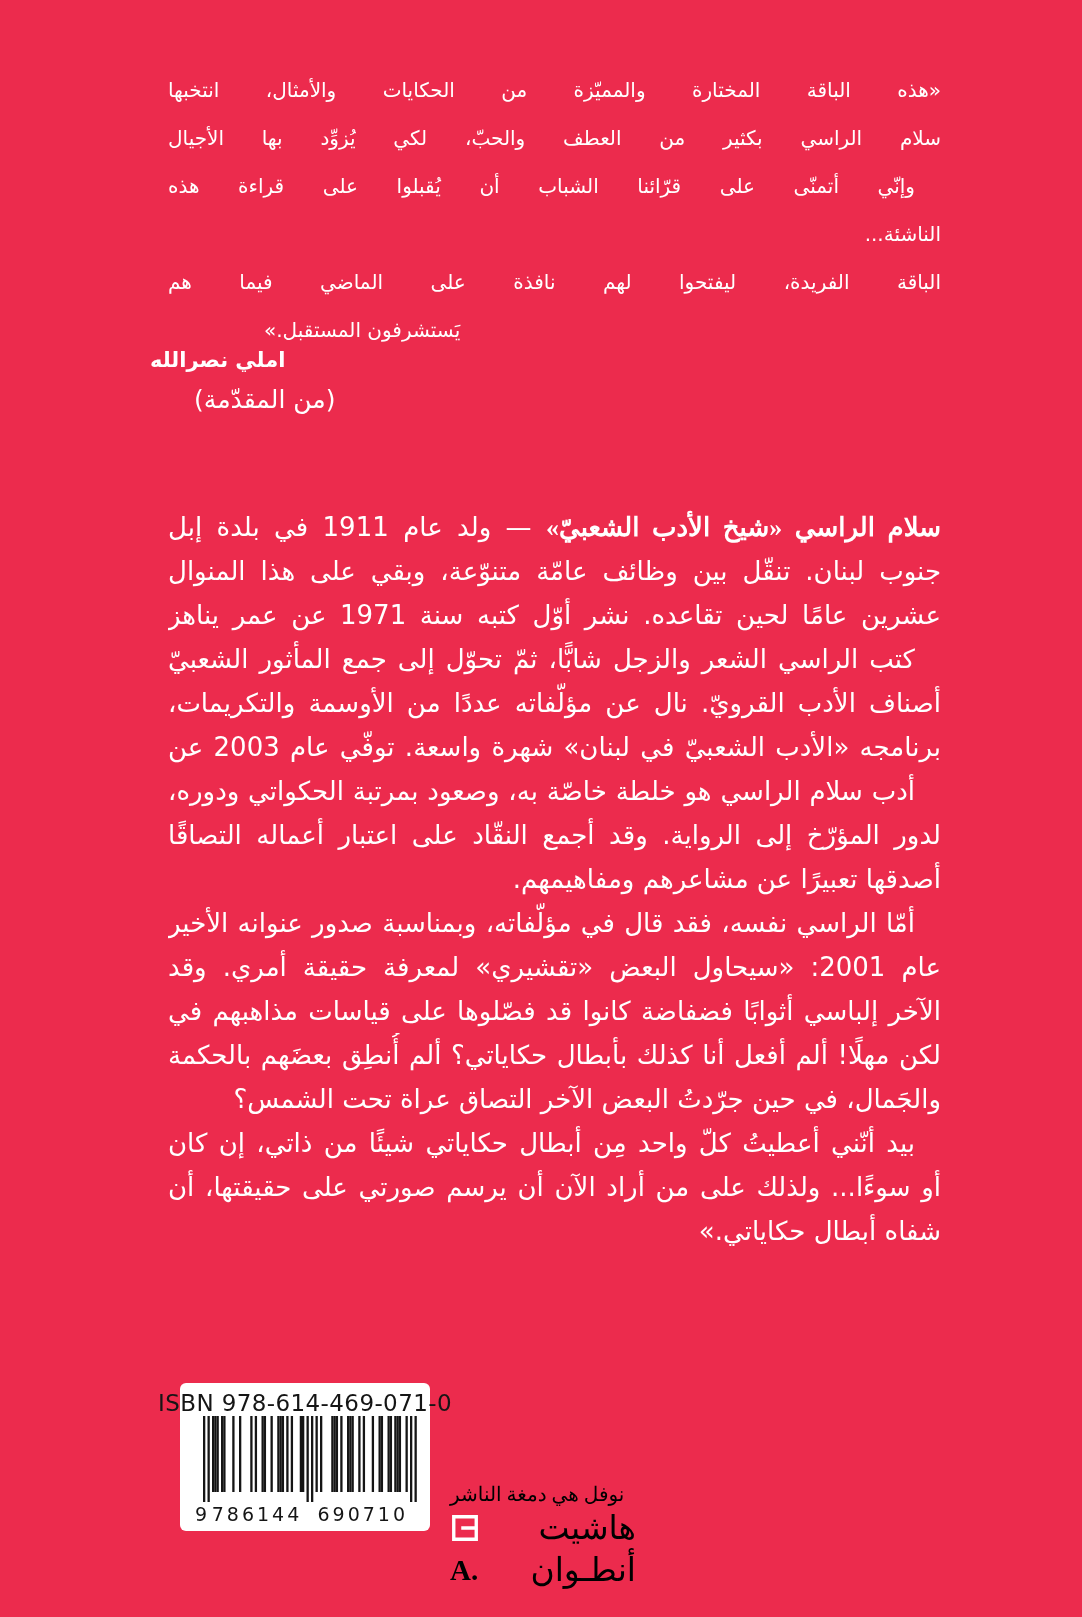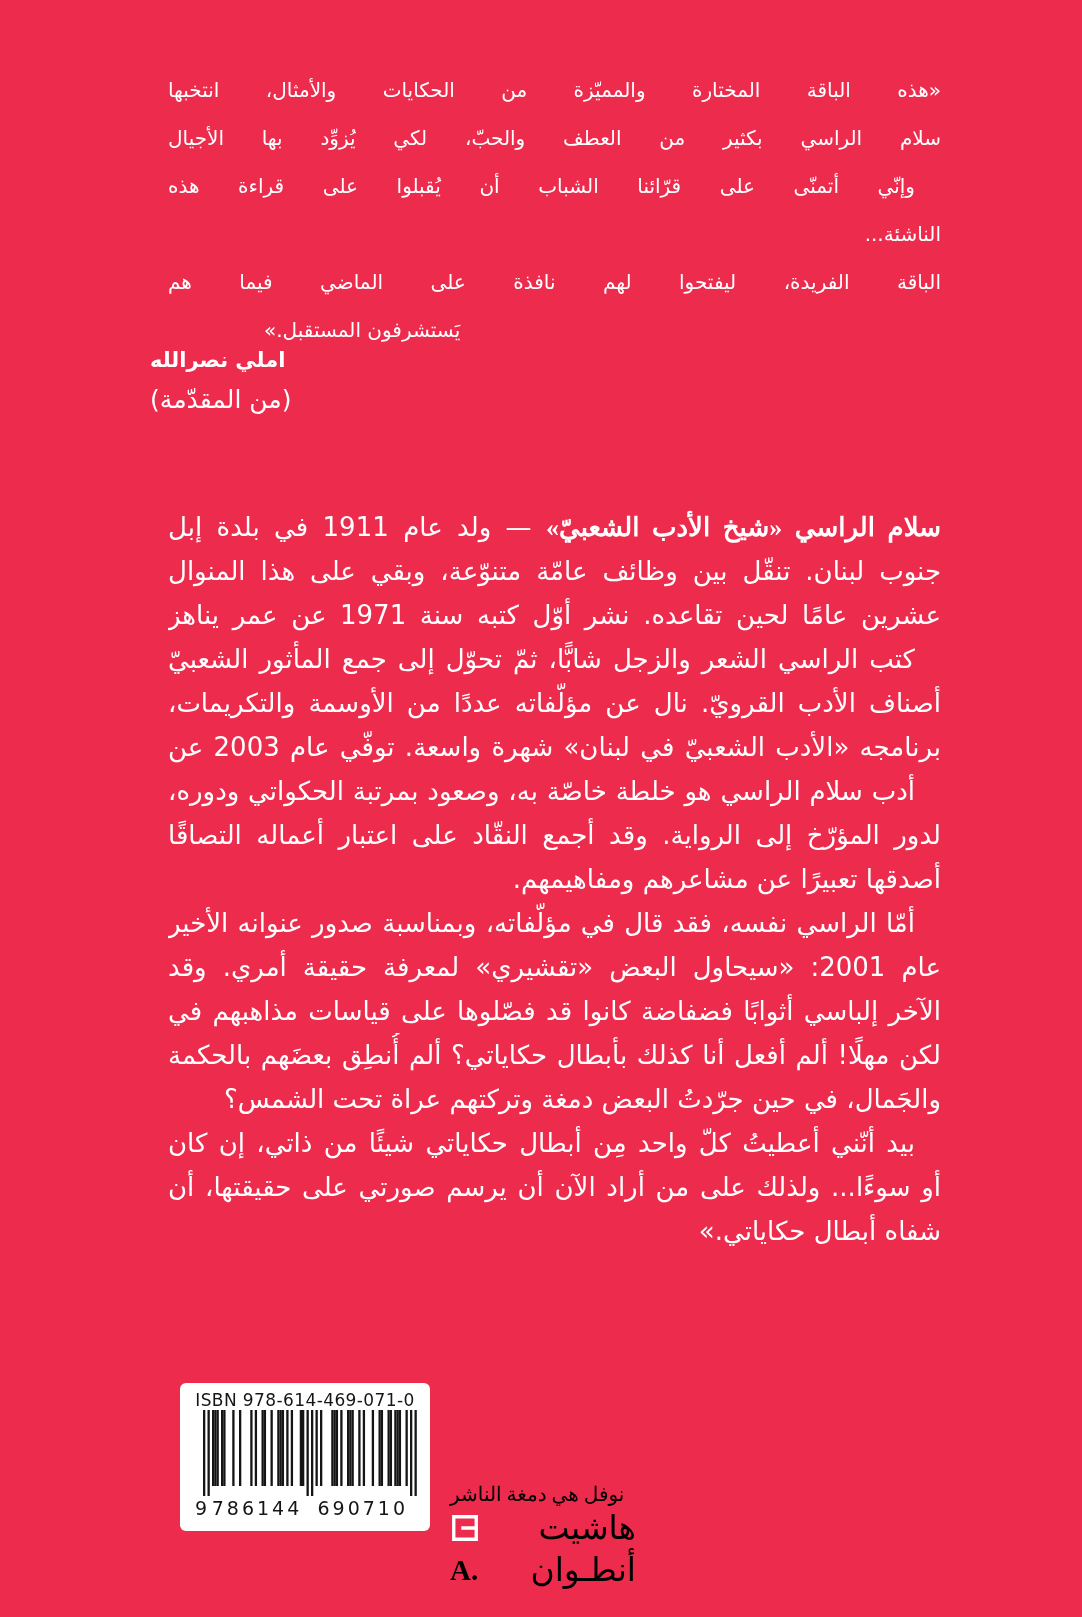--- a/index.html
+++ b/index.html
@@ -31,30 +31,30 @@
   }
   .tline.right{text-align:right;text-align-last:right;}
   .tline.left{text-align:left;text-align-last:left;padding-left:96px;}
   .tline.indent{padding-right:26px;}
   .tline b{font-weight:bold;font-family:Liberation Serif, serif;}
   .attribution{
     position:absolute;left:150px;top:340px;width:400px;
     direction:rtl;text-align:left;
   }
   .attr-name{font-weight:bold;font-size:21px;line-height:40px;}
-  .attr-source{font-size:25px;line-height:40px;}
+  .attr-source{font-size:25px;line-height:40px;margin-left:44px;}
   
   .isbn-panel{
     position:absolute;left:180px;top:1383px;width:250px;height:148px;
     background:#FFFFFF;border-radius:6px;
     display:flex;flex-direction:column;align-items:center;
     box-sizing:border-box;padding-top:7px;
   }
   .isbn-label{
-    font-size:17px;color:#151515;letter-spacing:.4px;white-space:nowrap;
+    font-size:23px;color:#151515;letter-spacing:.4px;white-space:nowrap;
   }
   
   .publisher{
     position:absolute;left:450px;top:1480px;width:186px;
     color:#000000;
     font-family:Liberation Serif, serif;
   }
   .pub-tagline{
     font-size:20px;direction:rtl;text-align:left;white-space:nowrap;line-height:28px;
   }
@@ -96,21 +96,21 @@
         <div class="tline justify indent">كتب الراسي الشعر والزجل شابًّا، ثمّ تحوّل إلى جمع المأثور الشعبيّ ومجمل</div>
         <div class="tline justify">أصناف الأدب القرويّ. نال عن مؤلّفاته عددًا من الأوسمة والتكريمات، كما حصد</div>
         <div class="tline justify">برنامجه «الأدب الشعبيّ في لبنان» شهرة واسعة. توفّي عام 2003 عن 92 عامًا.</div>
         <div class="tline justify indent">أدب سلام الراسي هو خلطة خاصّة به، وصعود بمرتبة الحكواتي ودوره، وتقريب</div>
         <div class="tline justify">لدور المؤرّخ إلى الرواية. وقد أجمع النقّاد على اعتبار أعماله التصاقًا بالناس ومن</div>
         <div class="tline right">أصدقها تعبيرًا عن مشاعرهم ومفاهيمهم.</div>
         <div class="tline justify indent">أمّا الراسي نفسه، فقد قال في مؤلّفاته، وبمناسبة صدور عنوانه الأخير</div>
         <div class="tline justify">عام 2001: «سيحاول البعض «تقشيري» لمعرفة حقيقة أمري. وقد يحاول البعض</div>
         <div class="tline justify">الآخر إلباسي أثوابًا فضفاضة كانوا قد فصّلوها على قياسات مذاهبهم في الأدب.</div>
         <div class="tline justify">لكن مهلًا! ألم أفعل أنا كذلك بأبطال حكاياتي؟ ألم أُنطِق بعضَهم بالحكمة والبلاغة</div>
-        <div class="tline right">والجَمال، في حين جرّدتُ البعض دمغة وتركتهم عراة تحت الشمس؟</div>
+        <div class="tline right">والجَمال، في حين جرّدتُ البعض الآخر التصاق عراة تحت الشمس؟</div>
         <div class="tline justify indent">بيد أنّني أعطيتُ كلّ واحد مِن أبطال حكاياتي شيئًا من ذاتي، إن كان حُسنًا</div>
         <div class="tline justify">أو سوءًا... ولذلك على من أراد الآن أن يرسم صورتي على حقيقتها، أن يلملمني عن</div>
         <div class="tline right">شفاه أبطال حكاياتي.»</div>
       </div>
   </div>
 
   <div class="isbn-panel">
     <div class="isbn-label">ISBN 978-614-469-071-0</div>
     <svg id="barcode" class="barcode" width="232" height="112" viewBox="0 0 232 112">
         <rect x="14.00" y="0" width="2.30" height="86" fill="#151515"></rect>

